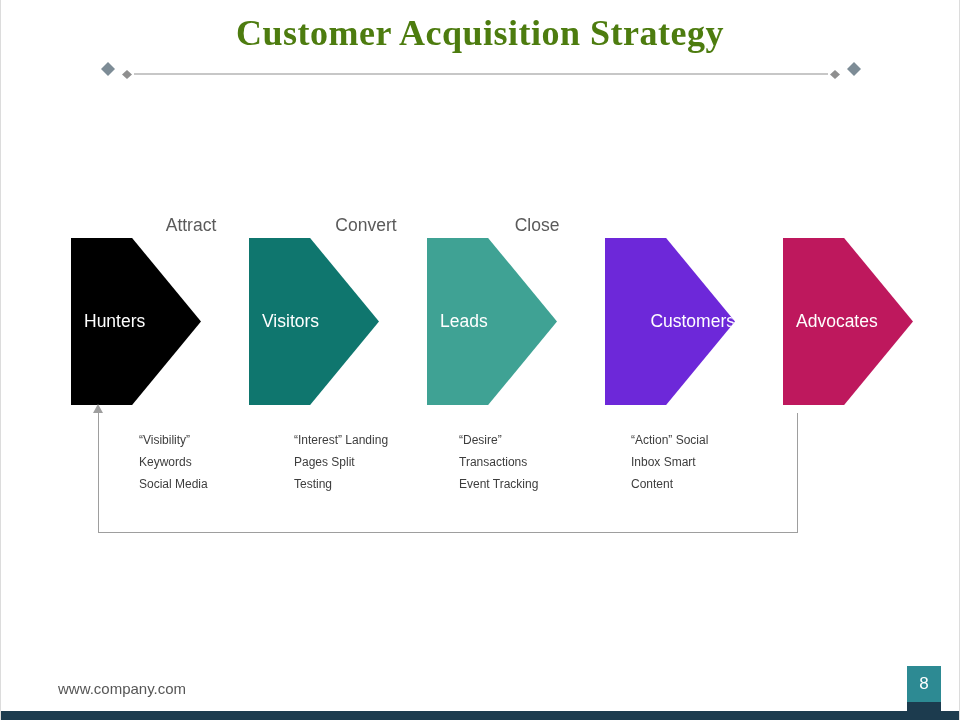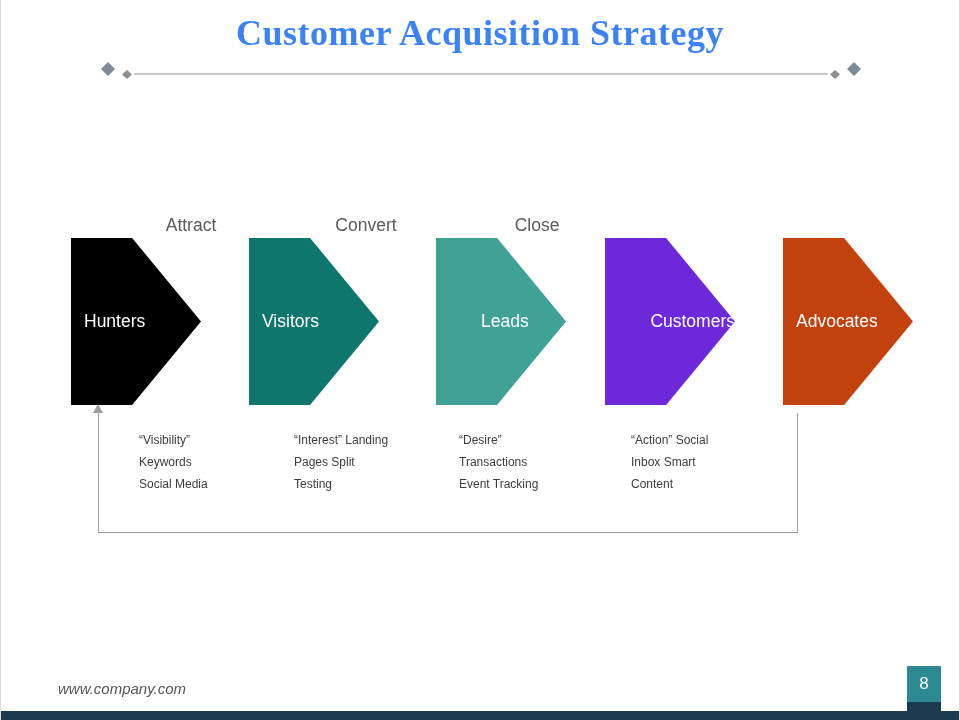--- a/index.html
+++ b/index.html
@@ -16,21 +16,21 @@
   }
   .title {
     position: absolute;
     top: 12px;
     left: 0;
     width: 100%;
     text-align: center;
     font-family: "Liberation Serif", serif;
     font-weight: bold;
     font-size: 36px;
-    color: #3b82f6;
+    color: #4d7c0f;
     letter-spacing: 0.5px;
   }
   .divider {
     position: absolute;
     left: 95px;
     top: 61px;
   }
   .phase-label {
     position: absolute;
     top: 215px;
@@ -47,21 +47,21 @@
     position: absolute;
     top: 238px;
     width: 130px;
     height: 167px;
     clip-path: polygon(0 0, 47% 0, 100% 50%, 47% 100%, 0 100%);
     display: flex;
     align-items: center;
   }
   .arrow-0 { left: 70px; }
   .arrow-1 { left: 248px; }
-  .arrow-2 { left: 435px; padding-left: 32px; }
+  .arrow-2 { left: 426px; }
   .arrow-3 { left: 604px; }
   .arrow-4 { left: 782px; }
   .arrow .arrow-label {
     color: #ffffff;
     font-size: 17.5px;
     padding-left: 13px;
     white-space: nowrap;
   }
   .note {
     position: absolute;
@@ -95,21 +95,20 @@
     border-left: 5px solid transparent;
     border-right: 5px solid transparent;
     border-bottom: 9px solid #9e9e9e;
   }
   .footer-url {
     position: absolute;
     left: 57px;
     top: 680px;
     font-size: 15px;
     color: #565656;
-    font-style: italic;
   }
   .bottom-bar {
     position: absolute;
     left: 0;
     bottom: 0;
     width: 100%;
     height: 9px;
     background: #1c3b4e;
   }
   .page-tab-under {
@@ -158,21 +157,21 @@
   </div>
   <div class="arrow arrow-1" style="background: #0f766e;">
     <span class="arrow-label">Visitors</span>
   </div>
   <div class="arrow arrow-2" style="background: rgb(63, 162, 148);">
     <span class="arrow-label">Leads</span>
   </div>
   <div class="arrow arrow-3" style="background: #6d28d9; justify-content: flex-end;">
     <span class="arrow-label">Customers</span>
   </div>
-  <div class="arrow arrow-4" style="background: #c2410c;">
+  <div class="arrow arrow-4" style="background: #be185d;">
     <span class="arrow-label">Advocates</span>
   </div>
 
   <div class="note note-0">“Visibility”
 Keywords
 Social Media</div>
   <div class="note note-1">“Interest” Landing
 Pages Split
 Testing</div>
   <div class="note note-2">“Desire”

